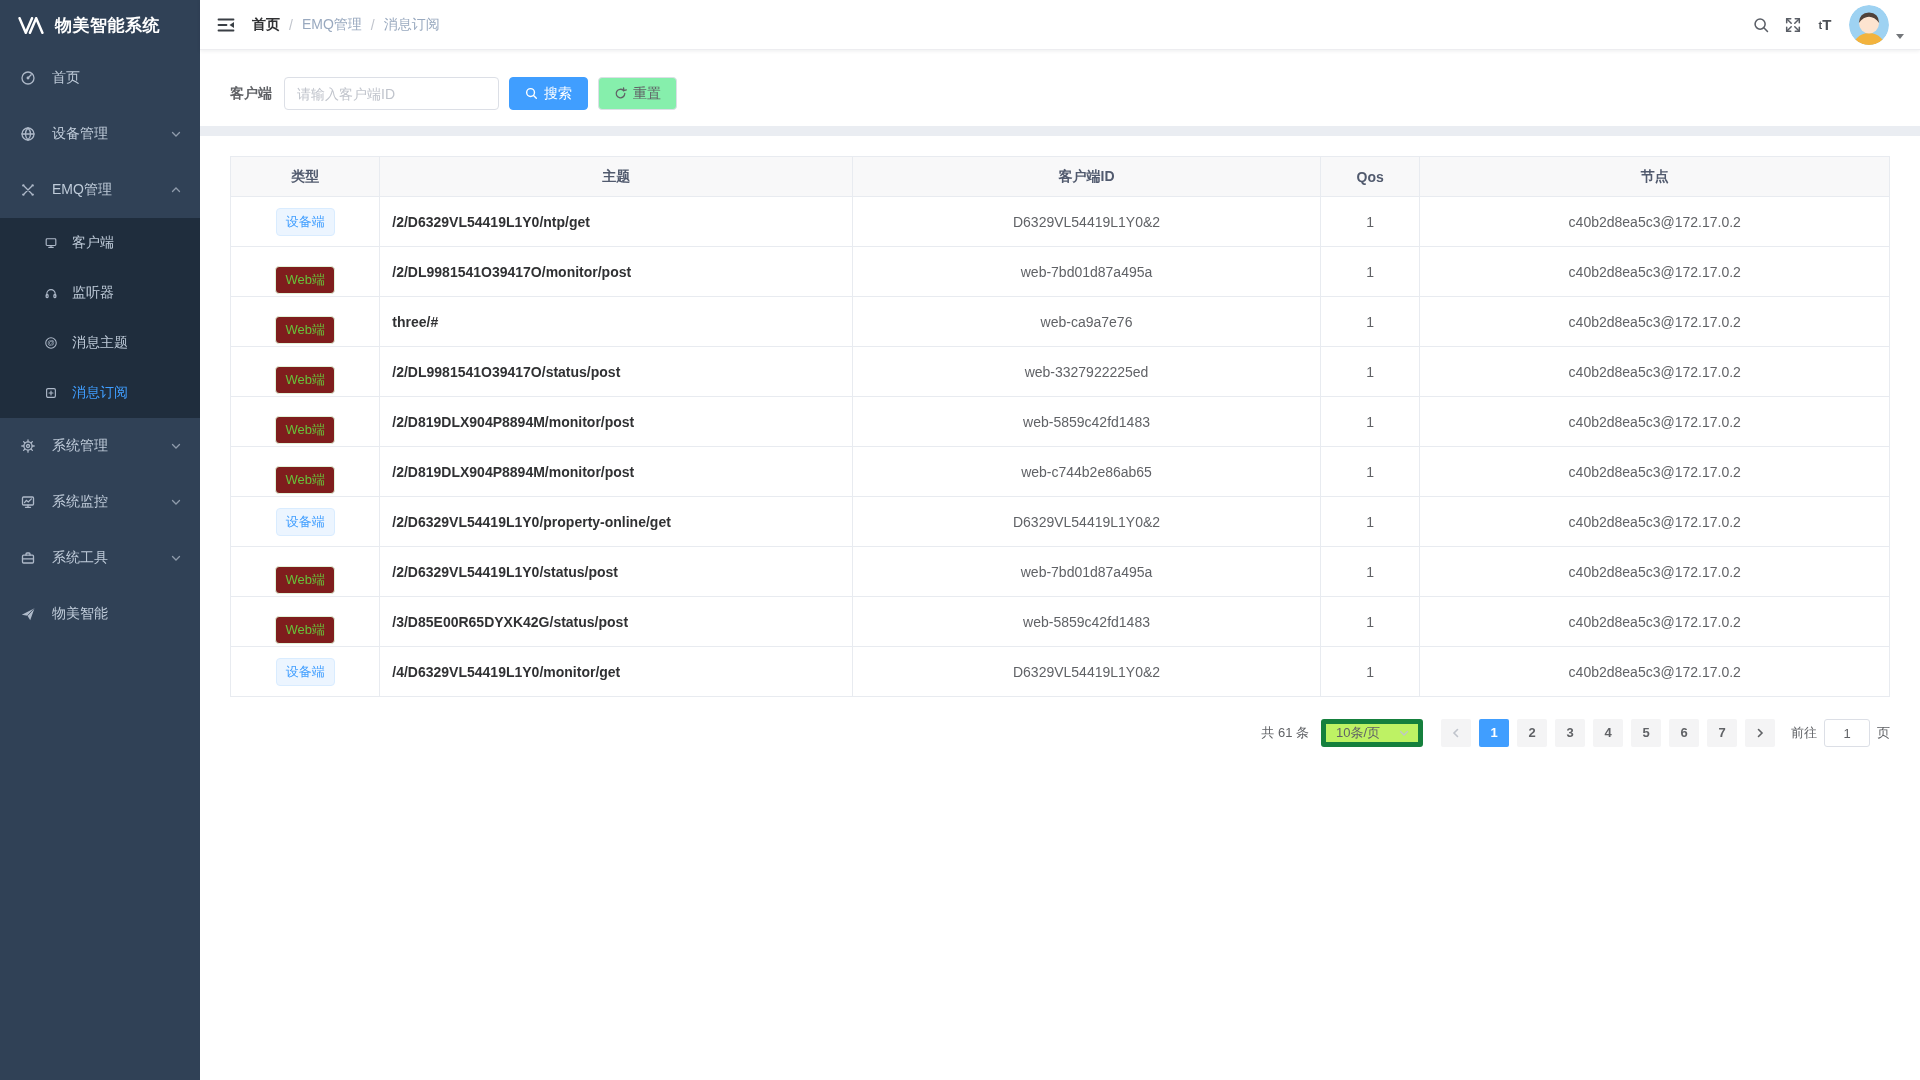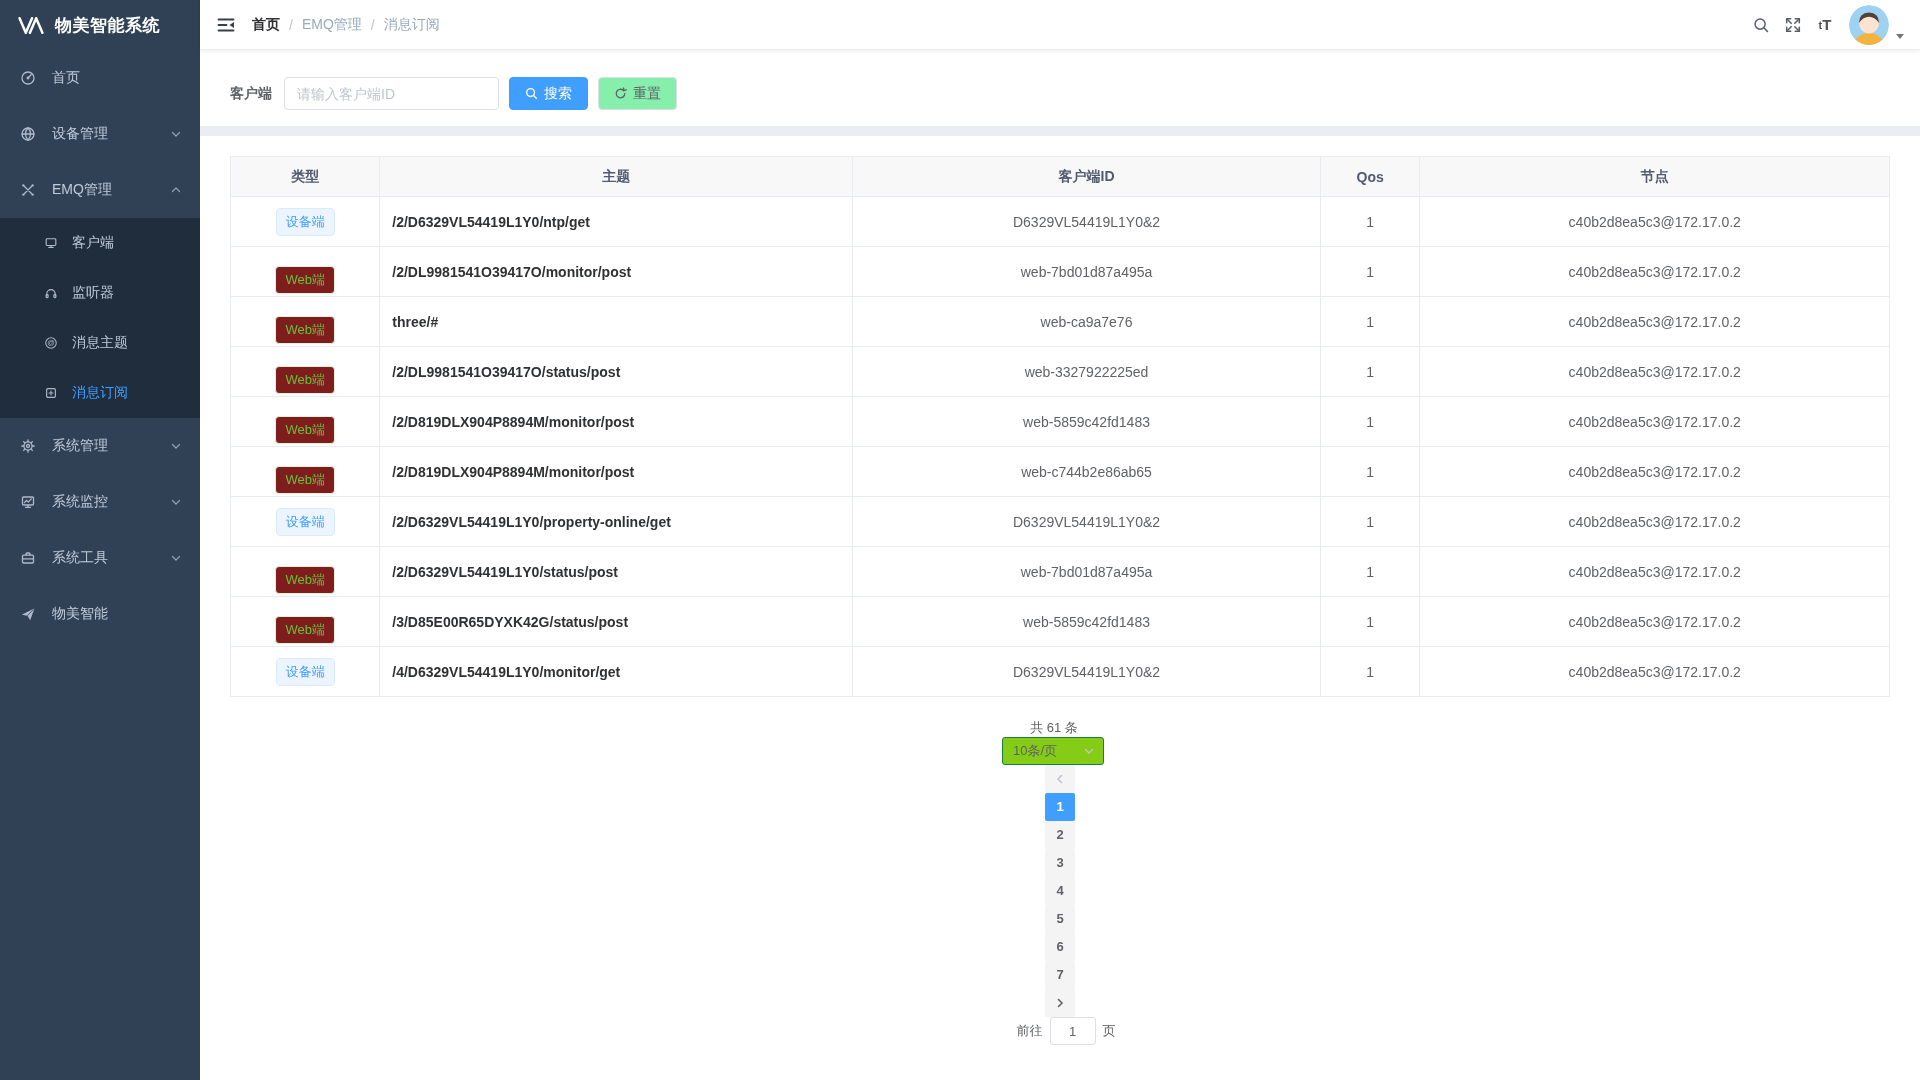--- a/index.html
+++ b/index.html
@@ -54,23 +54,23 @@
   table { width: 100%; border-collapse: collapse; table-layout: fixed; font-size: 14px; color: #606266; }
   th, td { border: 1px solid #e8ebf0; }
   th { background: #f8f8f9; color: #515a6e; font-weight: 700; height: 40px; text-align: center; }
   td { height: 50px; text-align: center; background: #fff; }
   td.cell-topic { text-align: left; padding-left: 12px; font-weight: 700; color: #303133; overflow: hidden; white-space: nowrap; }
   .tag { display: inline-block; height: 28px; line-height: 26px; padding: 0 9px; border-radius: 4px; font-size: 13px; border: 1px solid transparent; font-weight: 400; }
   .tag-device { background: #ecf5ff; border-color: #d9ecff; color: #409eff; }
   .tag-web { background: #7f1d1d; border-color: #e1f3d8; color: #67c23a; margin-top: 16px; }
 
   
-  .pagination { display: flex; justify-content: flex-end; align-items: center; margin-top: 22px; font-size: 13px; color: #606266; flex-direction: column; }
+  .pagination { display: flex; justify-content: flex-end; align-items: center; margin-top: 22px; font-size: 13px; color: #606266; }
   .pg-total { margin-right: 12px; }
-  .pg-size { width: 102px; height: 28px; border: 1px solid #15803d; border-radius: 3px; display: inline-flex; align-items: center; justify-content: space-between; padding: 0 8px 0 10px; margin-right: 14px; color: #606266; cursor: pointer; background: #84cc16; }
+  .pg-size { width: 102px; height: 28px; border: 5px solid #15803d; border-radius: 3px; display: inline-flex; align-items: center; justify-content: space-between; padding: 0 8px 0 10px; margin-right: 14px; color: #606266; cursor: pointer; background: #bef264; }
   .pg-size .sel-chevron { color: #c0c4cc; display: inline-flex; }
   .pg-btn { min-width: 30px; height: 28px; line-height: 28px; margin: 0 4px; padding: 0 4px; background: #f4f4f5; color: #606266; border: none; border-radius: 2px; font-size: 13px; font-weight: 600; text-align: center; cursor: pointer; display: inline-flex; align-items: center; justify-content: center; font-family: inherit; }
   .pg-btn.active { background: #409eff; color: #fff; }
   .pg-btn.disabled { color: #c0c4cc; cursor: default; }
   .pg-goto { margin-left: 12px; display: inline-flex; align-items: center; }
   .pg-goto-input { width: 46px; height: 28px; border: 1px solid #dcdfe6; border-radius: 3px; text-align: center; font-size: 13px; color: #606266; margin: 0 7px; outline: none; font-family: inherit; }
 </style>
 </head>
 <body>
 

